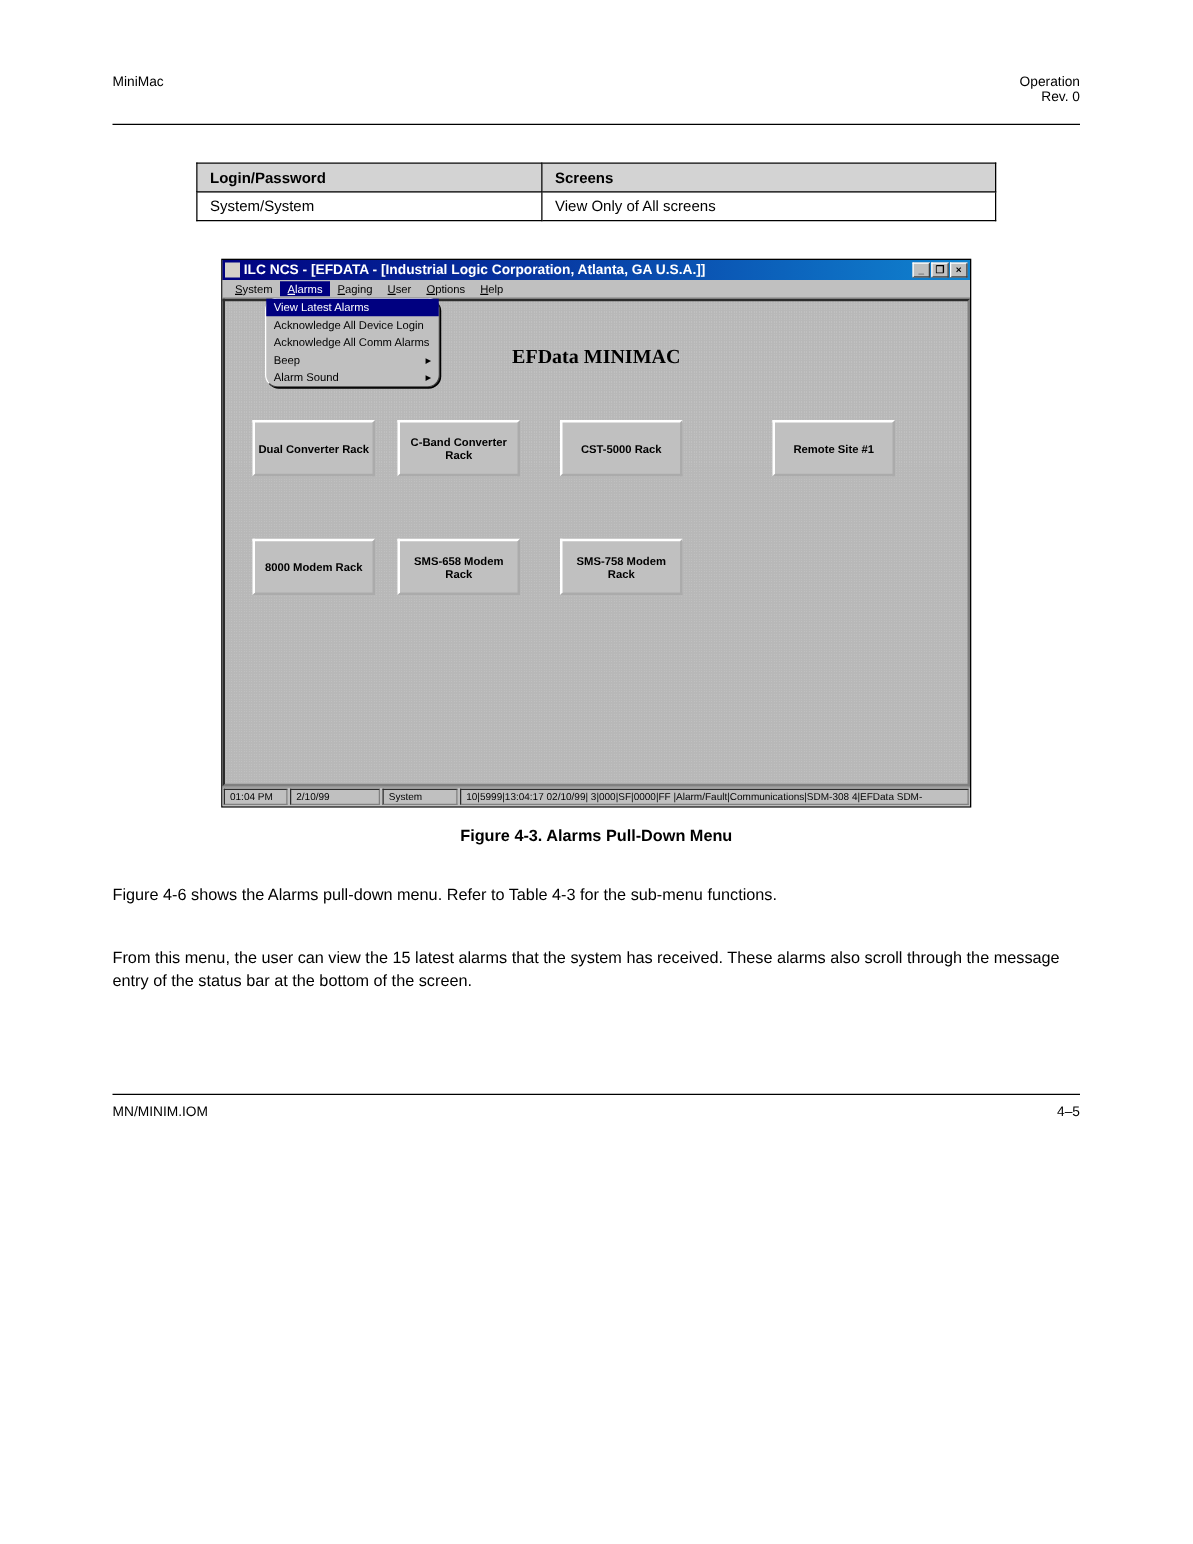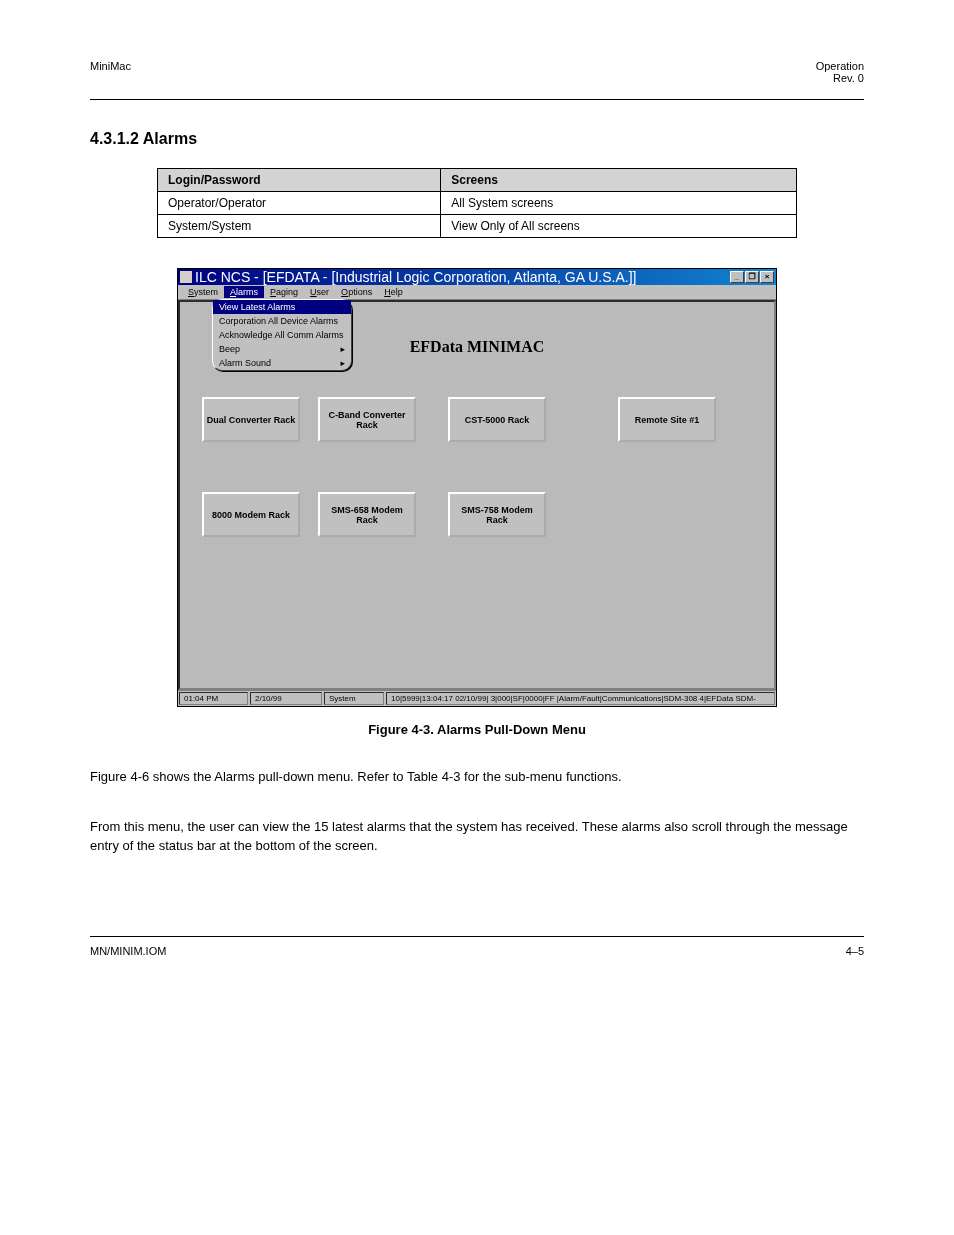--- a/index.html
+++ b/index.html
@@ -7,21 +7,21 @@
     .page { padding: 60px 90px; }
     .header-line { border-bottom: 1px solid #000; margin-bottom: 30px; height: 40px; }
     .subsection-title { font-size: 16px; font-weight: bold; margin-bottom: 20px; }
     .login-table { width: 100%; border-collapse: collapse; margin: 0 auto 30px auto; max-width: 640px; }
     .login-table td { border: 1px solid #000; padding: 4px 10px; font-size: 12px; }
     .login-table .hdr { background: #d3d3d3; font-weight: bold; }
     .screenshot-wrap { display: flex; justify-content: center; margin-bottom: 15px; }
     .app-window { width: 600px; border: 1px solid #000; background: #c0c0c0; font-family: "MS Sans Serif", Tahoma, sans-serif; font-size: 9px; }
     .titlebar { background: linear-gradient(to right, #000080, #1084d0); color: #fff; display: flex; align-items: center; padding: 1px 2px; height: 16px; }
     .titlebar-icon { width: 12px; height: 12px; background: #d4d0c8; margin-right: 3px; display: inline-block; }
-    .titlebar-text { flex: 1; font-weight: normal; font-size: 14px; white-space: nowrap; overflow: hidden; }
+    .titlebar-text { flex: 1; font-weight: bold; font-size: 11px; white-space: nowrap; overflow: hidden; }
     .titlebar-ctrls { display: flex; gap: 1px; }
     .tctrl { width: 14px; height: 12px; background: #c0c0c0; border: 1px solid #fff; border-right-color: #404040; border-bottom-color: #404040; font-size: 8px; line-height: 9px; text-align: center; color: #000; font-weight: bold; }
     .menubar { background: #c0c0c0; display: flex; padding: 1px 4px; border-bottom: 1px solid #808080; }
     .menuitem { padding: 1px 6px; font-size: 9px; }
     .menuitem.sel { background: #000080; color: #fff; }
     .menuitem u { text-decoration: underline; }
     .dropdown { position: absolute; background: #c0c0c0; border: 1px solid #fff; border-right-color: #404040; border-bottom-color: #404040; box-shadow: 1px 1px 0 #000; min-width: 140px; z-index: 10; }
     .drop-item { padding: 2px 6px; font-size: 9px; display: flex; justify-content: space-between; }
     .drop-item.sel { background: #000080; color: #fff; }
     .drop-item .arr { font-size: 9px; }
@@ -40,31 +40,26 @@
 
 <div class="page">
   <div class="header-line">
     <div style="display:flex;justify-content:space-between;font-size:11px;">
       <span>MiniMac</span>
       <span>Operation</span>
     </div>
     <div style="text-align:right;font-size:11px;"><span>Rev. 0</span></div>
   </div>
 
-  <div class="subsection-title" style="margin-left:0;">4.3.1.2 Alarms</div>
 
   <table class="login-table">
     <tbody>
         <tr>
       <td class="hdr">Login/Password</td>
       <td class="hdr">Screens</td>
-    </tr>
-    <tr>
-      <td>Operator/Operator</td>
-      <td>All System screens</td>
     </tr>
     <tr>
       <td>System/System</td>
       <td>View Only of All screens</td>
     </tr>
   </tbody>
     </table>
 
   <div class="screenshot-wrap">
     <div class="app-window">
@@ -82,21 +77,21 @@
         <span class="menuitem sel"><u>A</u><span>larms</span></span>
         <span class="menuitem"><u>P</u>aging</span>
         <span class="menuitem"><u>U</u>ser</span>
         <span class="menuitem"><u>O</u>ptions</span>
         <span class="menuitem"><u>H</u>elp</span>
         <div class="dropdown" style="left:34px;top:14px;border-radius:10px;">
           <div class="drop-item sel">
               <span>View Latest Alarms</span>
             </div>
           <div class="drop-item">
-              <span>Corporation All Device Alarms</span>
+              <span>Acknowledge All Device Login</span>
             </div>
           <div class="drop-item">
               <span>Acknowledge All Comm Alarms</span>
             </div>
           <div class="drop-item">
               <span>Beep</span>
               <span class="arr">▸</span>
             </div>
           <div class="drop-item">
               <span>Alarm Sound</span>
@@ -108,21 +103,21 @@
         <div class="ws-title">EFData MINIMAC</div>
         <div class="rack-btn" style="top:95px;left:22px;">Dual Converter Rack</div>
         <div class="rack-btn" style="top:95px;left:138px;">C-Band Converter Rack</div>
         <div class="rack-btn" style="top:95px;left:268px;">CST-5000 Rack</div>
         <div class="rack-btn" style="top:95px;left:438px;">Remote Site #1</div>
         <div class="rack-btn" style="top:190px;left:22px;">8000 Modem Rack</div>
         <div class="rack-btn" style="top:190px;left:138px;">SMS-658 Modem Rack</div>
         <div class="rack-btn" style="top:190px;left:268px;">SMS-758 Modem Rack</div>
       </div>
       <div class="statusbar">
-        <div style="width:69px;">01:04 PM</div>
+        <div style="width:51px;">01:04 PM</div>
         <div style="width:72px;">2/10/99</div>
         <div style="width:60px;">System</div>
         <div style="flex:1;">10|5999|13:04:17 02/10/99| 3|000|SF|0000|FF |Alarm/Fault|Communications|SDM-308 4|EFData SDM-</div>
       </div>
     </div>
   </div>
 
   <div class="figure-caption">Figure 4-3. Alarms Pull-Down Menu</div>
 
   <div class="body-text">Figure 4-6 shows the Alarms pull-down menu. Refer to Table 4-3 for the sub-menu functions.</div>

